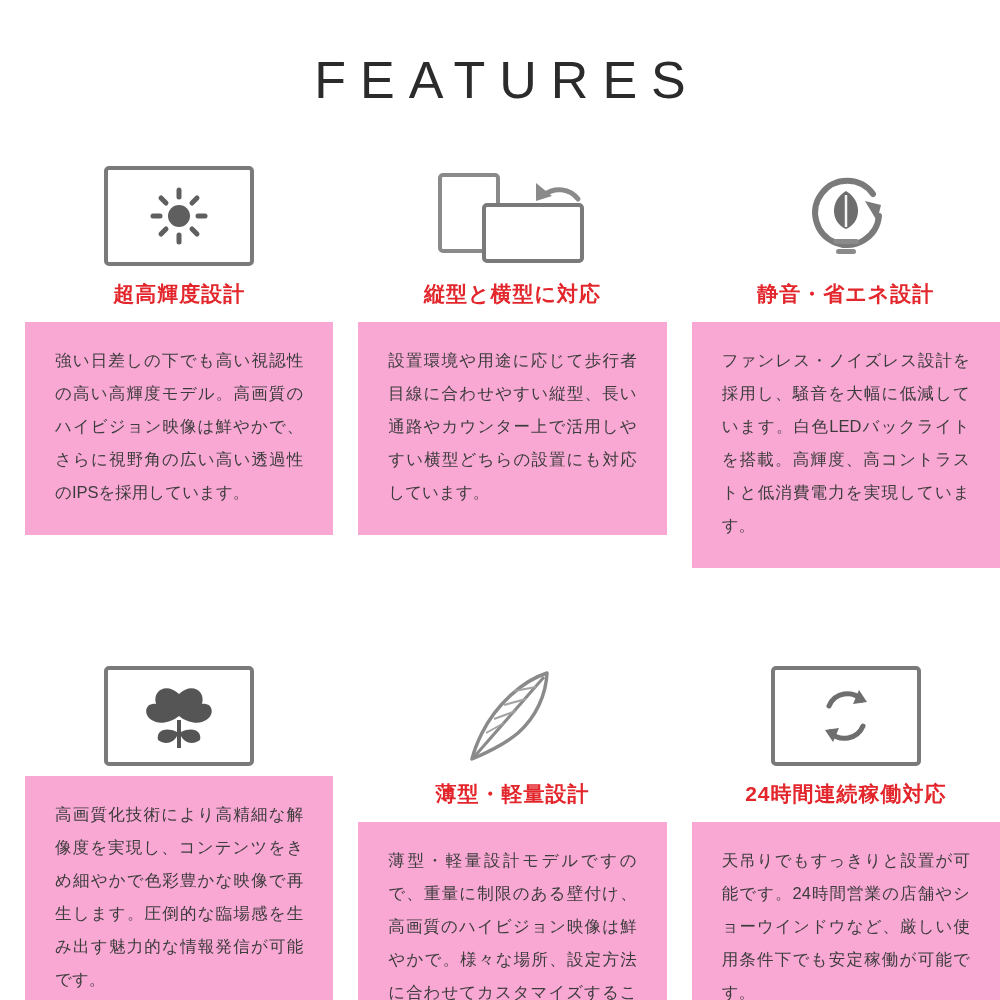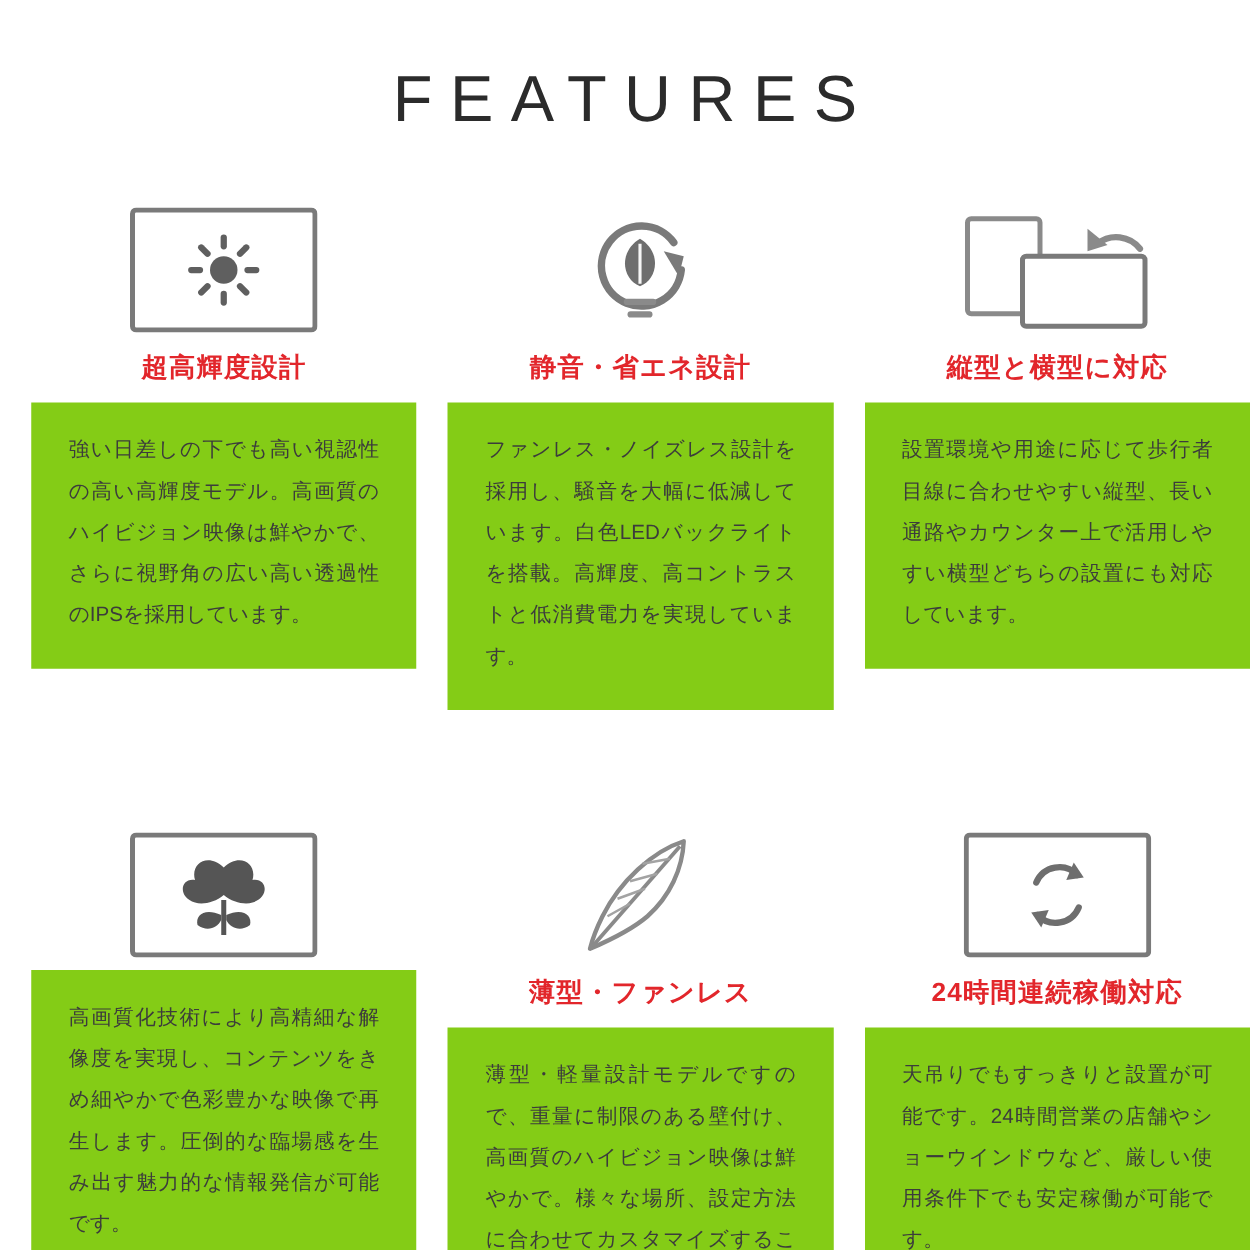--- a/index.html
+++ b/index.html
@@ -63,21 +63,21 @@
     font-weight: bold;
     font-size: 21px;
     letter-spacing: 1px;
     text-align: center;
     margin-top: 4px;
     margin-bottom: 14px;
     white-space: nowrap;
   }
 
   .card-body {
-    background: #84cc16;
+    background: #f9a8d4;
     width: 100%;
     box-sizing: border-box;
     padding: 22px 30px 26px 30px;
     font-size: 16.5px;
     line-height: 2.0;
     color: #3c3c3c;
     text-align: justify;
     text-justify: inter-ideograph;
     min-height: 200px;
   }
@@ -125,47 +125,47 @@
         </svg>
       </div>
       <div class="card-title">超高輝度設計</div>
       <div class="card-body">
         <p>強い日差しの下でも高い視認性の高い高輝度モデル。高画質のハイビジョン映像は鮮やかで、さらに視野角の広い高い透過性のIPSを採用しています。</p>
       </div>
     </div>
 
     <div class="card">
       <div class="icon-box">
+        <svg width="160" height="110" viewBox="0 0 160 110">
+          <rect x="8" y="14" width="58" height="76" rx="3" fill="none" stroke="#8a8a8a" stroke-width="4"></rect>
+          <rect x="52" y="44" width="98" height="56" rx="3" fill="#ffffff" stroke="#7a7a7a" stroke-width="4"></rect>
+          <path d="M112 34 a24 24 0 0 1 34 4" fill="none" stroke="#8a8a8a" stroke-width="5" stroke-linecap="round"></path>
+          <path d="M104 22 L104 40 L120 35 Z" fill="#8a8a8a"></path>
+        </svg>
+      </div>
+      <div class="card-title">縦型と横型に対応</div>
+      <div class="card-body">
+        <p>設置環境や用途に応じて歩行者目線に合わせやすい縦型、長い通路やカウンター上で活用しやすい横型どちらの設置にも対応しています。</p>
+      </div>
+    </div>
+
+    <div class="card">
+      <div class="icon-box">
         <svg width="110" height="110" viewBox="0 0 110 110">
           <path d="M82 33 a32 32 0 1 0 6 22" fill="none" stroke="#7a7a7a" stroke-width="6" stroke-linecap="round"></path>
           <path d="M74 40 L90 44 L86 60 Z" fill="#7a7a7a"></path>
           <path d="M55 30 C72 40 70 62 55 68 C40 62 38 40 55 30 Z" fill="#6e6e6e"></path>
           <line x1="55" y1="34" x2="55" y2="66" stroke="#f6f6f6" stroke-width="2.5"></line>
           <rect x="42" y="78" width="26" height="5" rx="2.5" fill="#8a8a8a"></rect>
           <rect x="45" y="88" width="20" height="5" rx="2.5" fill="#8a8a8a"></rect>
         </svg>
       </div>
       <div class="card-title">静音・省エネ設計</div>
       <div class="card-body">
         <p>ファンレス・ノイズレス設計を採用し、騒音を大幅に低減しています。白色LEDバックライトを搭載。高輝度、高コントラストと低消費電力を実現しています。</p>
-      </div>
-    </div>
-
-    <div class="card">
-      <div class="icon-box">
-        <svg width="160" height="110" viewBox="0 0 160 110">
-          <rect x="8" y="14" width="58" height="76" rx="3" fill="none" stroke="#8a8a8a" stroke-width="4"></rect>
-          <rect x="52" y="44" width="98" height="56" rx="3" fill="#ffffff" stroke="#7a7a7a" stroke-width="4"></rect>
-          <path d="M112 34 a24 24 0 0 1 34 4" fill="none" stroke="#8a8a8a" stroke-width="5" stroke-linecap="round"></path>
-          <path d="M104 22 L104 40 L120 35 Z" fill="#8a8a8a"></path>
-        </svg>
-      </div>
-      <div class="card-title">縦型と横型に対応</div>
-      <div class="card-body">
-        <p>設置環境や用途に応じて歩行者目線に合わせやすい縦型、長い通路やカウンター上で活用しやすい横型どちらの設置にも対応しています。</p>
       </div>
     </div>
 
   </div>
 
   <div class="spacer"></div>
 
   <div class="grid row-2">
 
     <div class="card">
@@ -189,21 +189,21 @@
           <path d="M95 12 C70 20 44 44 30 72 C26 80 22 90 20 98 C34 92 52 84 66 72 C84 56 94 34 95 12 Z" fill="none" stroke="#8a8a8a" stroke-width="3.5" stroke-linejoin="round"></path>
           <line x1="92" y1="16" x2="22" y2="96" stroke="#8a8a8a" stroke-width="3"></line>
           <g stroke="#a3a3a3" stroke-width="2">
             <line x1="84" y1="26" x2="62" y2="30"></line>
             <line x1="74" y1="38" x2="52" y2="44"></line>
             <line x1="64" y1="50" x2="42" y2="58"></line>
             <line x1="52" y1="62" x2="34" y2="72"></line>
           </g>
         </svg>
       </div>
-      <div class="card-title">薄型・ファンレス</div>
+      <div class="card-title">薄型・軽量設計</div>
       <div class="card-body">
         <p>薄型・軽量設計モデルですので、重量に制限のある壁付け、高画質のハイビジョン映像は鮮やかで。様々な場所、設定方法に合わせてカスタマイズすることができます。</p>
       </div>
     </div>
 
     <div class="card">
       <div class="icon-box">
         <svg width="150" height="100" viewBox="0 0 150 100">
           <rect x="2" y="2" width="146" height="96" rx="3" fill="none" stroke="#7a7a7a" stroke-width="4"></rect>
           <path d="M58 40 a20 20 0 0 1 33 -6" fill="none" stroke="#6e6e6e" stroke-width="5" stroke-linecap="round"></path>

